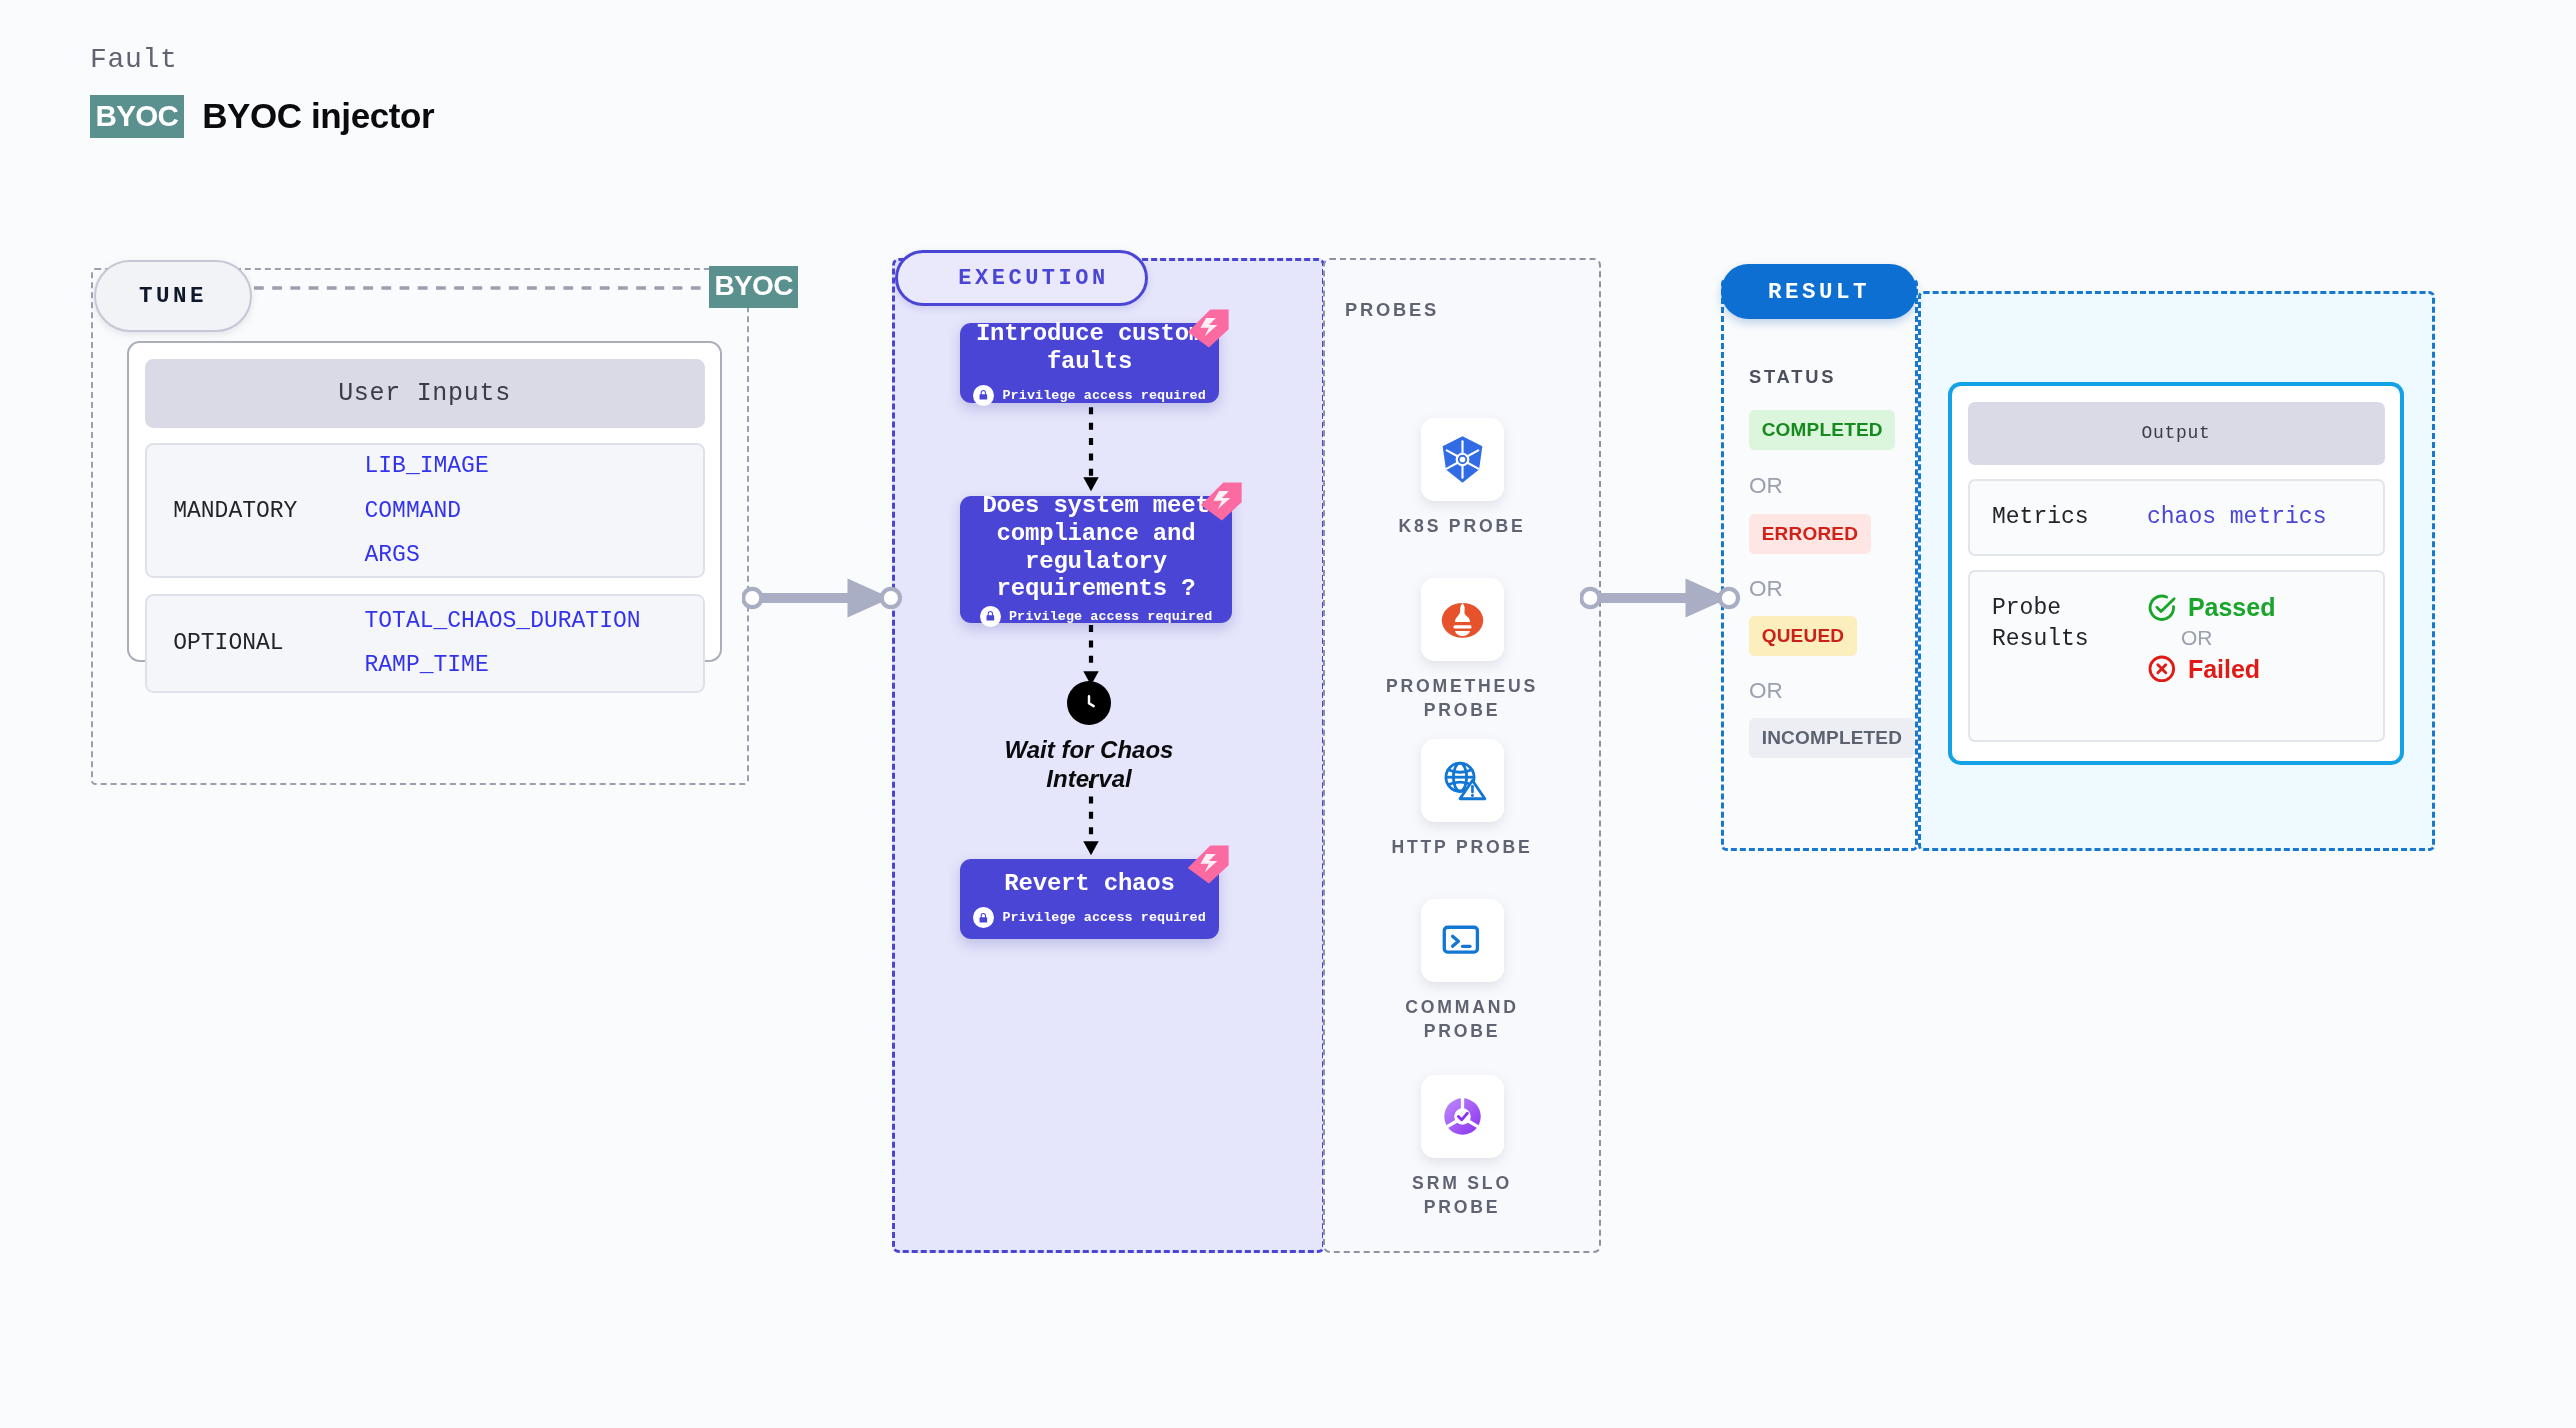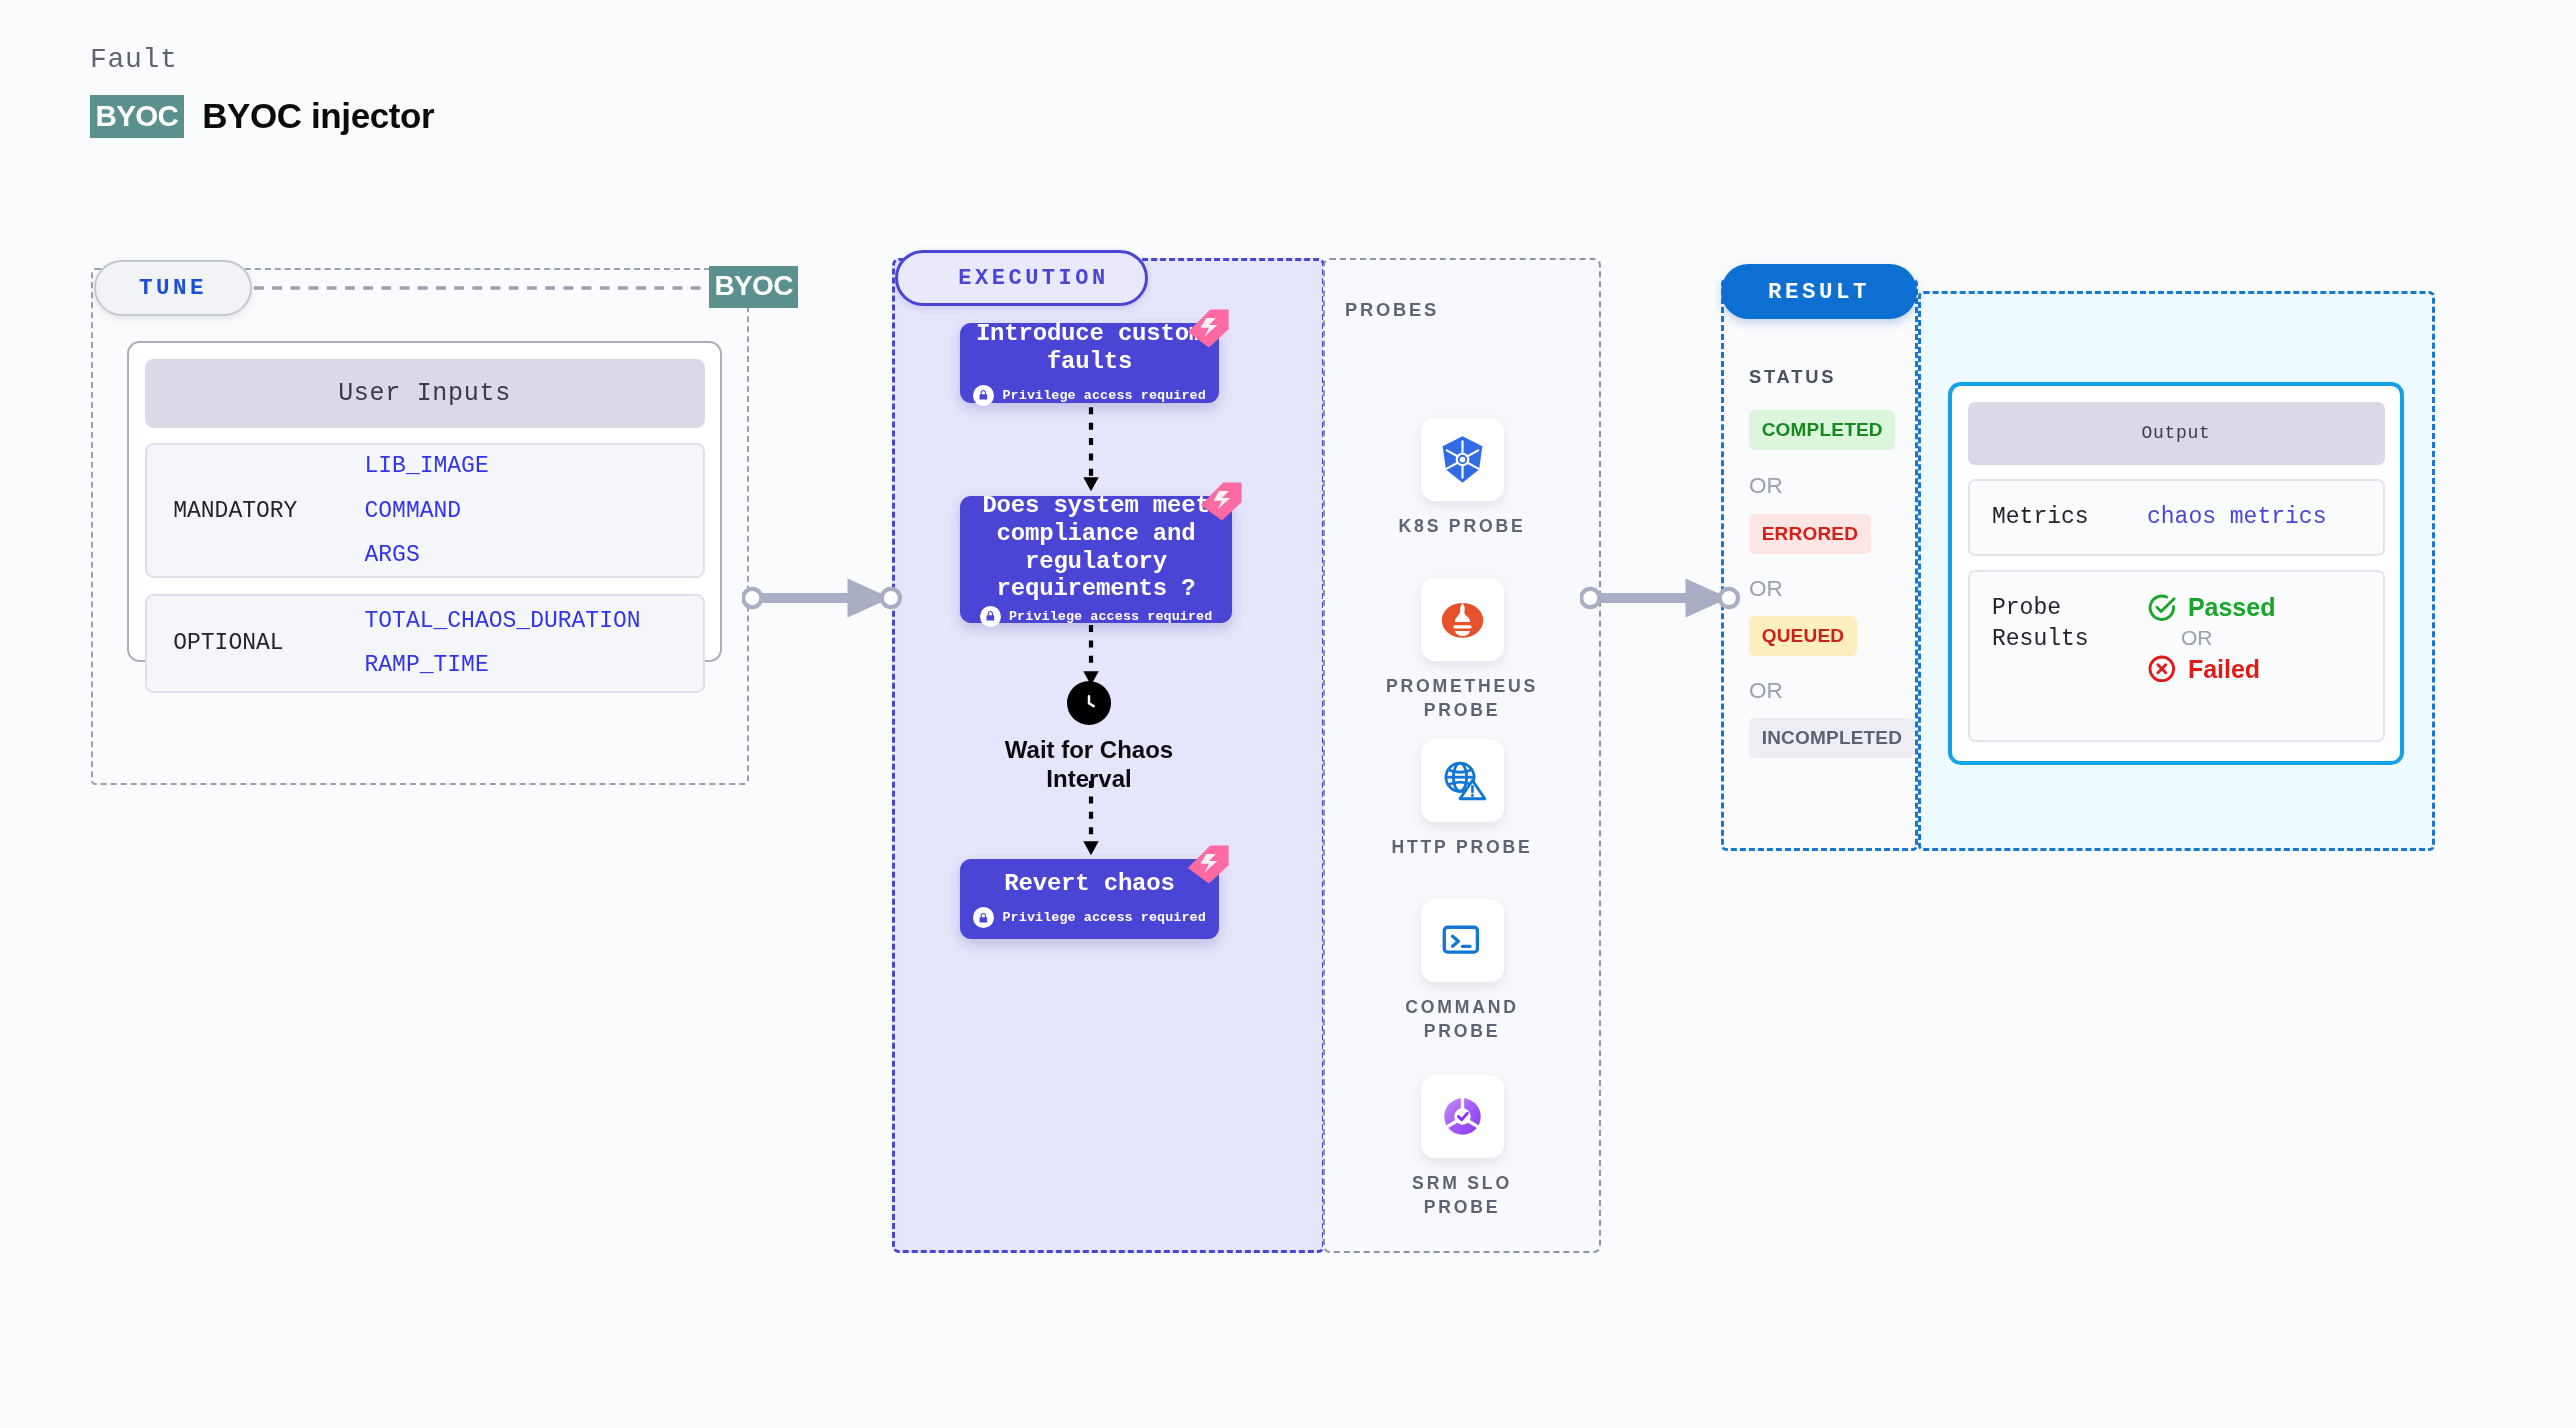--- a/index.html
+++ b/index.html
@@ -24,22 +24,22 @@
   
   .panel{position:absolute;box-sizing:border-box;}
   .pill{
     position:absolute;box-sizing:border-box;display:flex;align-items:center;justify-content:center;
     border-radius:703px;font-family:"Liberation Mono",monospace;font-weight:bold;
     letter-spacing:3.5px;z-index:6;
   }
 
   
   #tune-panel{left:91px;top:268px;width:658px;height:517px;border:2.8px dashed #9aa0ae;border-radius:4.2px;background:transparent;}
-  #tune-pill{left:94px;top:260px;width:158px;height:56px;background:#f2f3f7;border:2.8px solid #c4c7d4;
-    color:#1d4ed8;font-size:22.5px;box-shadow:0 2.8px 7px rgba(120,125,150,.18);}
+  #tune-pill{left:94px;top:260px;width:158px;height:72px;background:#f2f3f7;border:2.8px solid #c4c7d4;
+    color:#0f172a;font-size:22.5px;box-shadow:0 2.8px 7px rgba(120,125,150,.18);}
   #byoc-tag{position:absolute;left:709px;top:266px;background:#5a908d;color:#fff;font-family:"Liberation Sans",sans-serif;
     font-weight:bold;font-size:28px;line-height:1;padding:6.3px 5.6px 7.7px 5.6px;letter-spacing:-0.7px;z-index:7;}
   #tune-card{
     position:absolute;left:127px;top:341px;width:595px;height:321px;
     background:#ffffff;border:2.8px solid #a9aeba;border-radius:12.7px;box-sizing:border-box;
     padding:15.5px;
   }
   #user-inputs-head{
     height:69px;background:#d9dae6;border-radius:8.4px;display:flex;align-items:center;justify-content:center;
     font-family:"Liberation Mono",monospace;font-size:25px;color:#3a3c47;letter-spacing:0.7px;
@@ -70,21 +70,21 @@
   .corner-flag{position:absolute;right:-11.3px;top:-15.5px;width:45px;height:41px;z-index:5;}
 
   #node-introduce{left:960px;top:323px;width:259px;height:80px;}
   #node-compliance{left:960px;top:496px;width:272px;height:127px;}
   #node-revert{left:960px;top:859px;width:259px;height:80px;}
 
   .flow-arrow{position:absolute;z-index:3;}
 
   #wait-node{position:absolute;left:966px;top:681px;width:246px;display:flex;flex-direction:column;align-items:center;z-index:4;}
   #wait-clock{width:44px;height:44px;border-radius:50%;background:#000000;display:flex;align-items:center;justify-content:center;}
-  #wait-label{margin-top:11.3px;font-size:24px;font-weight:bold;color:#0b0b0d;text-align:center;line-height:1.18;}
+  #wait-label{margin-top:11.3px;font-size:24px;font-weight:bold;color:#0b0b0d;text-align:center;line-height:1.18;font-style:italic;}
 
   
   #probes-panel{left:1323px;top:258px;width:278px;height:995px;border:2.1px dashed #8d93a3;border-radius:7px;background:#f8f9fc;}
   #probes-label{position:absolute;left:1345px;top:299px;font-family:"Liberation Sans",sans-serif;font-weight:bold;
     font-size:18.3px;color:#5f6372;letter-spacing:2.8px;z-index:5;}
   .probe{position:absolute;width:176px;display:flex;flex-direction:column;align-items:center;z-index:5;}
   .probe-tile{width:83px;height:83px;background:#ffffff;border-radius:14px;box-shadow:0 4.2px 11.3px rgba(110,118,150,.16);
     display:flex;align-items:center;justify-content:center;}
   .probe-name{margin-top:14px;font-family:"Liberation Sans",sans-serif;font-weight:bold;font-size:17.6px;
     color:#5f6372;letter-spacing:2.8px;text-align:center;line-height:1.35;}

